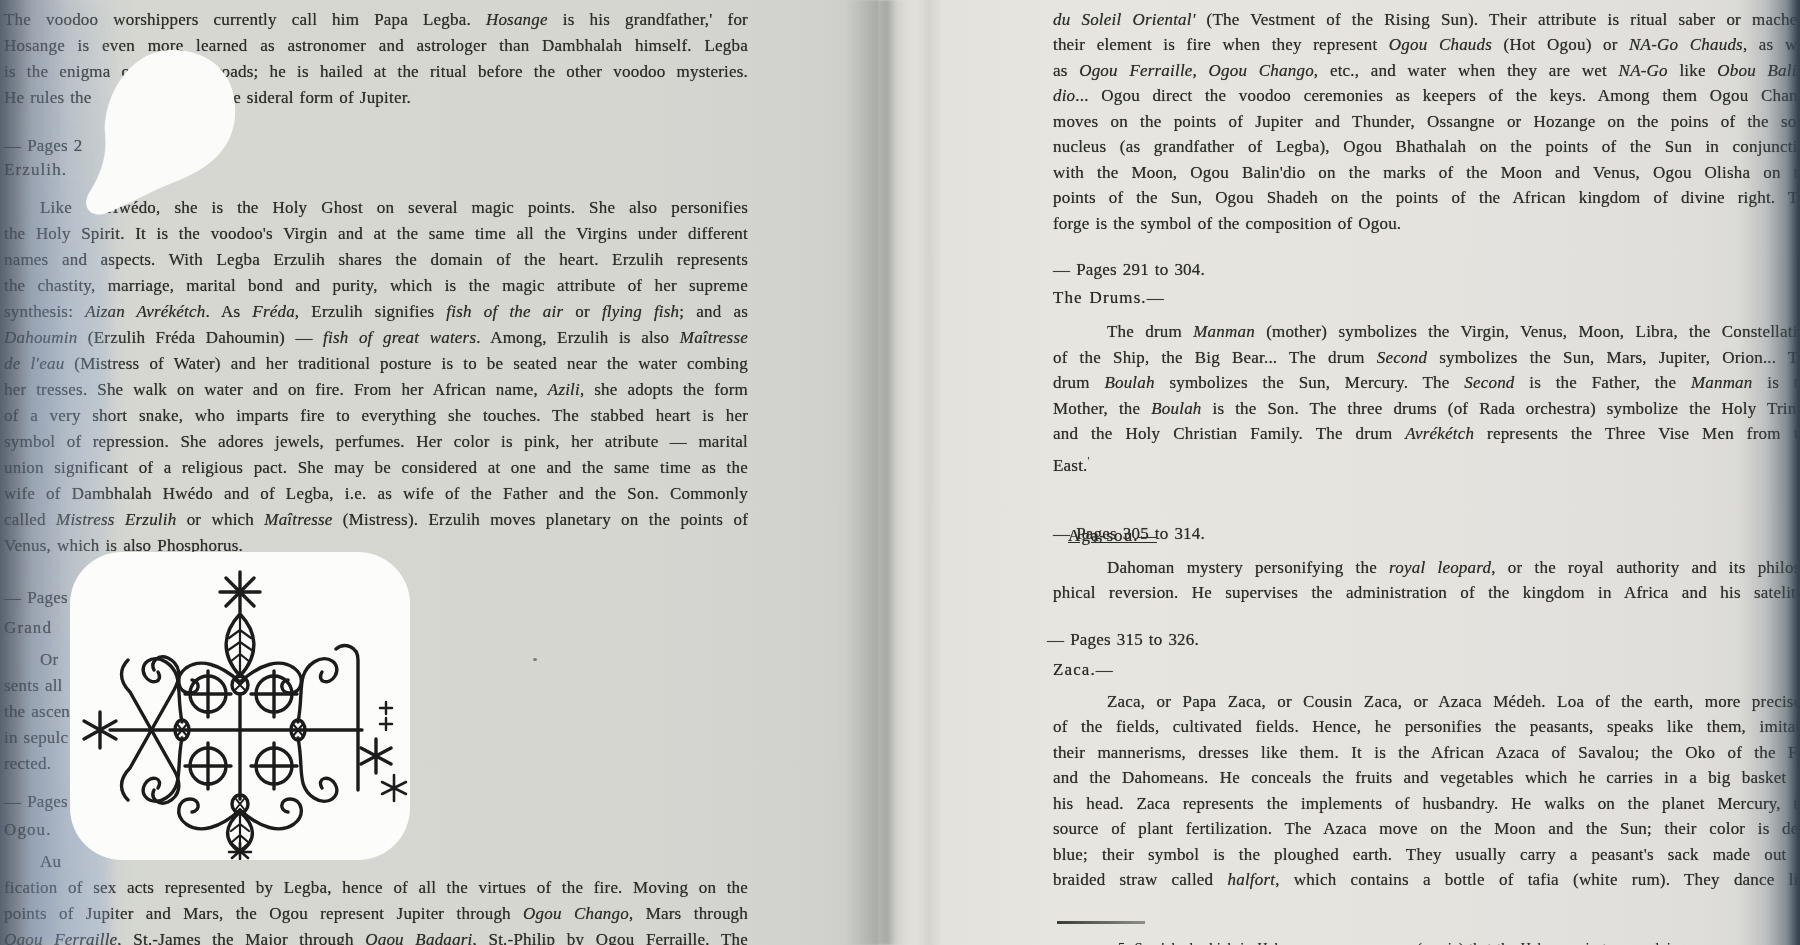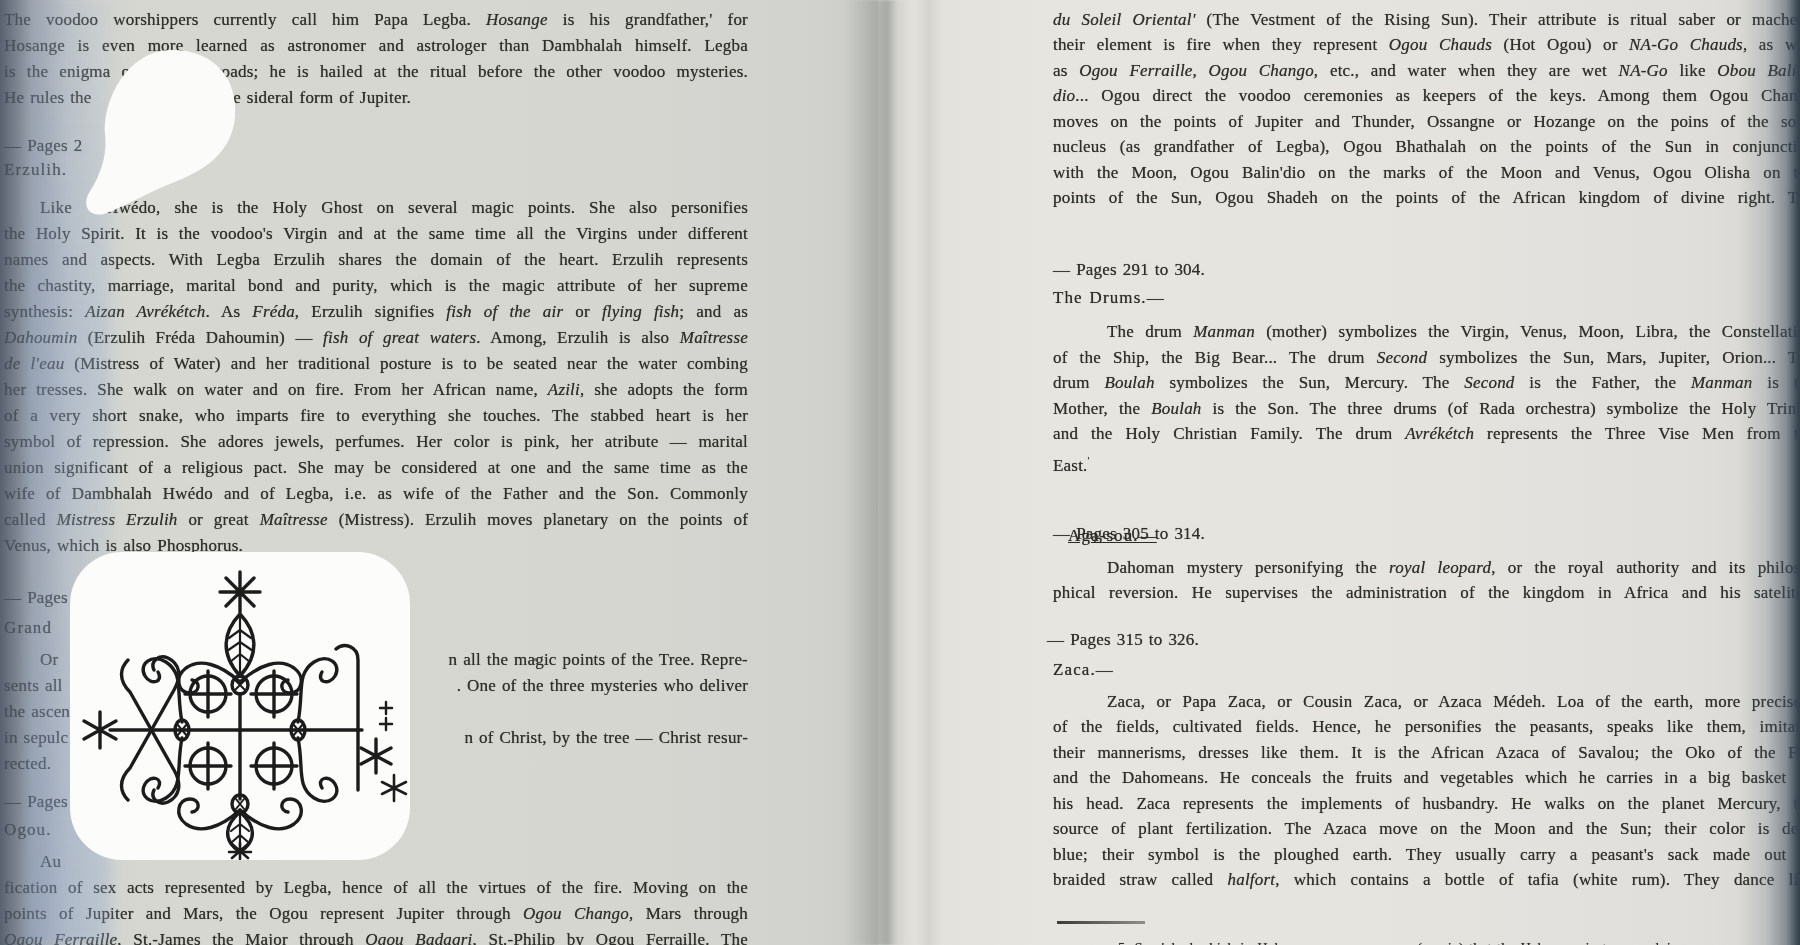--- a/index.html
+++ b/index.html
@@ -55,48 +55,46 @@
     <div class="line just" style="top: 248px; left: 4px; width: 744px;"><span>names and aspects. With Legba Erzulih shares the domain of the heart. Erzulih represents</span></div>
     <div class="line just" style="top: 274px; left: 4px; width: 744px;"><span>the chastity, marriage, marital bond and purity, which is the magic attribute of her supreme</span></div>
     <div class="line just" style="top: 300px; left: 4px; width: 744px;"><span>synthesis: </span><span class="it">Aizan Avrékétch</span><span>. As </span><span class="it">Fréda</span><span>, Erzulih signifies </span><span class="it">fish of the air</span><span> or </span><span class="it">flying fish</span><span>; and as</span></div>
     <div class="line just" style="top: 326px; left: 4px; width: 744px;"><span class="it">Dahoumin</span><span> (Erzulih Fréda Dahoumin) — </span><span class="it">fish of great waters</span><span>. Among, Erzulih is also </span><span class="it">Maîtresse</span></div>
     <div class="line just" style="top: 352px; left: 4px; width: 744px;"><span class="it">de l'eau</span><span> (Mistress of Water) and her traditional posture is to be seated near the water combing</span></div>
     <div class="line just" style="top: 378px; left: 4px; width: 744px;"><span>her tresses. She walk on water and on fire. From her African name, </span><span class="it">Azili</span><span>, she adopts the form</span></div>
     <div class="line just" style="top: 404px; left: 4px; width: 744px;"><span>of a very short snake, who imparts fire to everything she touches. The stabbed heart is her</span></div>
     <div class="line just" style="top: 430px; left: 4px; width: 744px;"><span>symbol of repression. She adores jewels, perfumes. Her color is pink, her atribute — marital</span></div>
     <div class="line just" style="top: 456px; left: 4px; width: 744px;"><span>union significant of a religious pact. She may be considered at one and the same time as the</span></div>
     <div class="line just" style="top: 482px; left: 4px; width: 744px;"><span>wife of Dambhalah Hwédo and of Legba, i.e. as wife of the Father and the Son. Commonly</span></div>
-    <div class="line just" style="top: 508px; left: 4px; width: 744px;"><span>called </span><span class="it">Mistress Erzulih</span><span> or great </span><span class="it">Maîtresse</span><span> (Mistress). Erzulih moves planetary on the points of</span></div>
+    <div class="line just" style="top: 508px; left: 4px; width: 744px;"><span>called </span><span class="it">Mistress Erzulih</span><span> or which </span><span class="it">Maîtresse</span><span> (Mistress). Erzulih moves planetary on the points of</span></div>
     <div class="line" style="top: 534px; left: 4px;"><span>Venus, which is also Phosphorus.</span></div>
     <div class="line" style="top: 586px; left: 4px;"><span>— Pages</span></div>
     <div class="line heading" style="top: 616px; left: 4px;"><span>Grand</span></div>
     <div class="line" style="top: 648px; left: 40px;"><span>Or</span></div>
-    <div class="line" style="top: 648px; right: 130px;"><span>n all the magic points of the Tree. Repre-</span></div>
     <div class="line" style="top: 674px; left: 4px;"><span>sents all</span></div>
-    <div class="line" style="top: 674px; right: 130px;"><span>. One of the three mysteries who deliver</span></div>
     <div class="line" style="top: 700px; left: 4px;"><span>the ascen</span></div>
     <div class="line" style="top: 726px; left: 4px;"><span>in sepulc</span></div>
-    <div class="line" style="top: 726px; right: 130px;"><span>n of Christ, by the tree — Christ resur-</span></div>
     <div class="line" style="top: 752px; left: 4px;"><span>rected.</span></div>
     <div class="line" style="top: 790px; left: 4px;"><span>— Pages</span></div>
     <div class="line heading" style="top: 818px; left: 4px;"><span>Ogou.</span></div>
     <div class="line" style="top: 850px; left: 40px;"><span>Au</span></div>
     <div class="line just" style="top: 876px; left: 4px; width: 744px;"><span>fication of sex acts represented by Legba, hence of all the virtues of the fire. Moving on the</span></div>
     <div class="line just" style="top: 902px; left: 4px; width: 744px;"><span>points of Jupiter and Mars, the Ogou represent Jupiter through </span><span class="it">Ogou Chango</span><span>, Mars through</span></div>
     <div class="line just" style="top: 928px; left: 4px; width: 744px;"><span class="it">Ogou Ferraille</span><span>, St.-James the Major through </span><span class="it">Ogou Badagri</span><span>, St.-Philip by Ogou Ferraille. The</span></div>
   </div>
 <div id="pageR" class="page">
     <div class="line just" style="top: 8px; left: 175px; width: 762px;"><span class="it">du Soleil Oriental'</span><span> (The Vestment of the Rising Sun). Their attribute is ritual saber or machete;</span></div>
     <div class="line just" style="top: 33px; left: 175px; width: 762px;"><span>their element is fire when they represent </span><span class="it">Ogou Chauds</span><span> (Hot Ogou) or </span><span class="it">NA-Go Chauds</span><span>, as well</span></div>
     <div class="line just" style="top: 59px; left: 175px; width: 762px;"><span>as </span><span class="it">Ogou Ferraille, Ogou Chango</span><span>, etc., and water when they are wet </span><span class="it">NA-Go</span><span> like </span><span class="it">Obou Balin'-</span></div>
     <div class="line just" style="top: 84px; left: 175px; width: 762px;"><span class="it">dio</span><span>... Ogou direct the voodoo ceremonies as keepers of the keys. Among them Ogou Chango</span></div>
     <div class="line just" style="top: 110px; left: 175px; width: 762px;"><span>moves on the points of Jupiter and Thunder, Ossangne or Hozange on the poins of the solar</span></div>
     <div class="line just" style="top: 135px; left: 175px; width: 762px;"><span>nucleus (as grandfather of Legba), Ogou Bhathalah on the points of the Sun in conjunction</span></div>
     <div class="line just" style="top: 161px; left: 175px; width: 762px;"><span>with the Moon, Ogou Balin'dio on the marks of the Moon and Venus, Ogou Olisha on the</span></div>
     <div class="line just" style="top: 186px; left: 175px; width: 762px;"><span>points of the Sun, Ogou Shadeh on the points of the African kingdom of divine right. The</span></div>
+    <div class="line" style="top: 212px; left: 175px;"><span>forge is the symbol of the composition of Ogou.</span></div>
     <div class="line" style="top: 258px; left: 175px;"><span>— Pages 291 to 304.</span></div>
     <div class="line heading" style="top: 286px; left: 175px;"><span>The Drums.—</span></div>
     <div class="line just" style="top: 320px; left: 229px; width: 708px;"><span>The drum </span><span class="it">Manman</span><span> (mother) symbolizes the Virgin, Venus, Moon, Libra, the Constellation</span></div>
     <div class="line just" style="top: 346px; left: 175px; width: 762px;"><span>of the Ship, the Big Bear... The drum </span><span class="it">Second</span><span> symbolizes the Sun, Mars, Jupiter, Orion... The</span></div>
     <div class="line just" style="top: 371px; left: 175px; width: 762px;"><span>drum </span><span class="it">Boulah</span><span> symbolizes the Sun, Mercury. The </span><span class="it">Second</span><span> is the Father, the </span><span class="it">Manman</span><span> is the</span></div>
     <div class="line just" style="top: 397px; left: 175px; width: 762px;"><span>Mother, the </span><span class="it">Boulah</span><span> is the Son. The three drums (of Rada orchestra) symbolize the Holy Trinity</span></div>
     <div class="line just" style="top: 422px; left: 175px; width: 762px;"><span>and the Holy Christian Family. The drum </span><span class="it">Avrékétch</span><span> represents the Three Vise Men from the</span></div>
     <div class="line" style="top: 448px; left: 175px;"><span>East.</span><span class="sup">'</span></div>
     <div class="line" style="top: 494px; left: 175px; margin-top: 28px;"><span>— Pages 305 to 314.</span></div>
     <div class="line heading" style="top: 524px; left: 190px; text-decoration: underline;"><span>Aga-sou.—</span></div>

